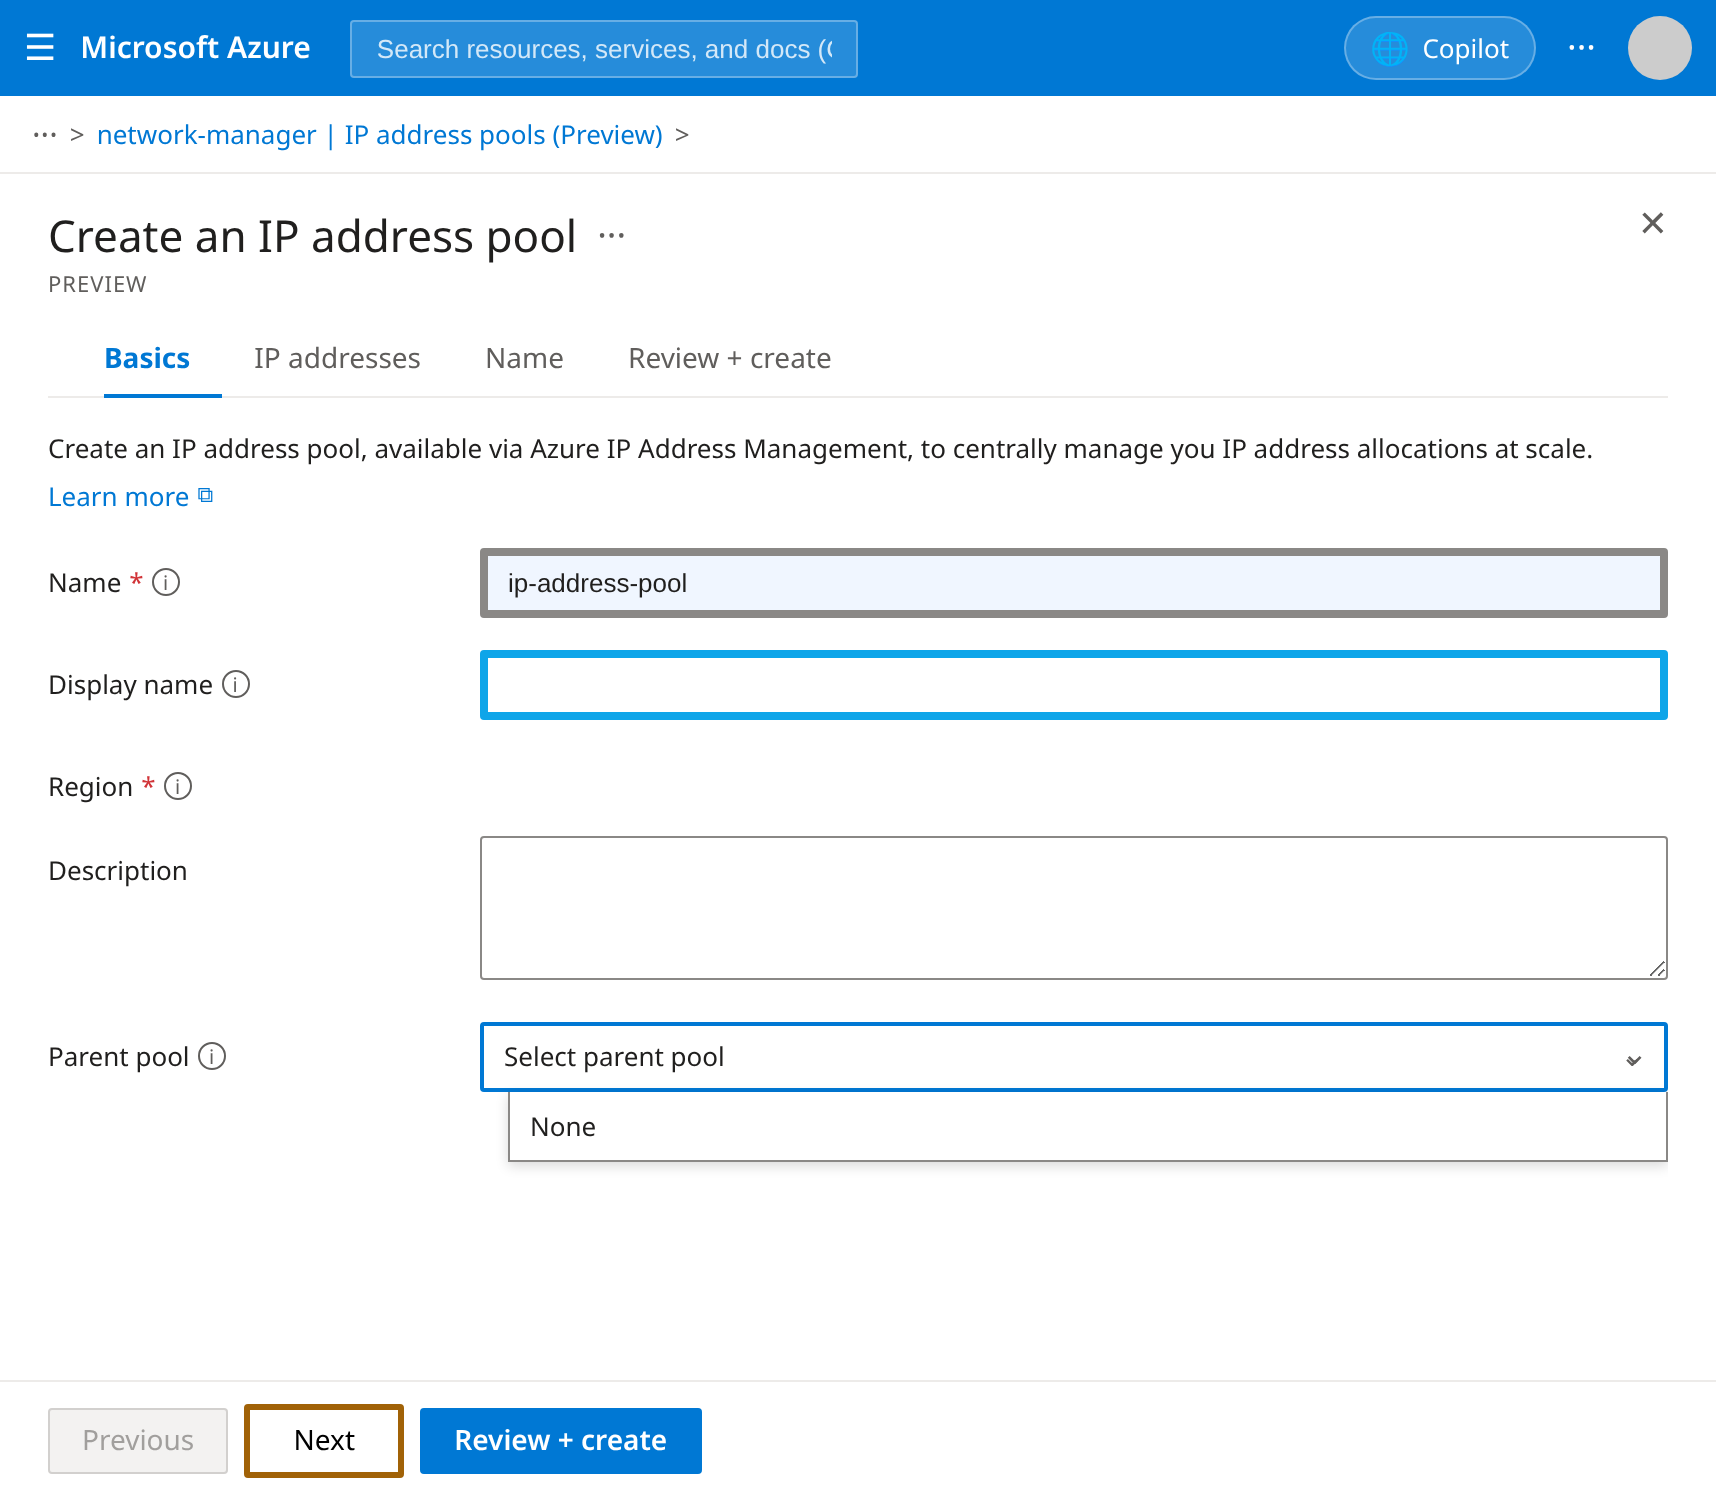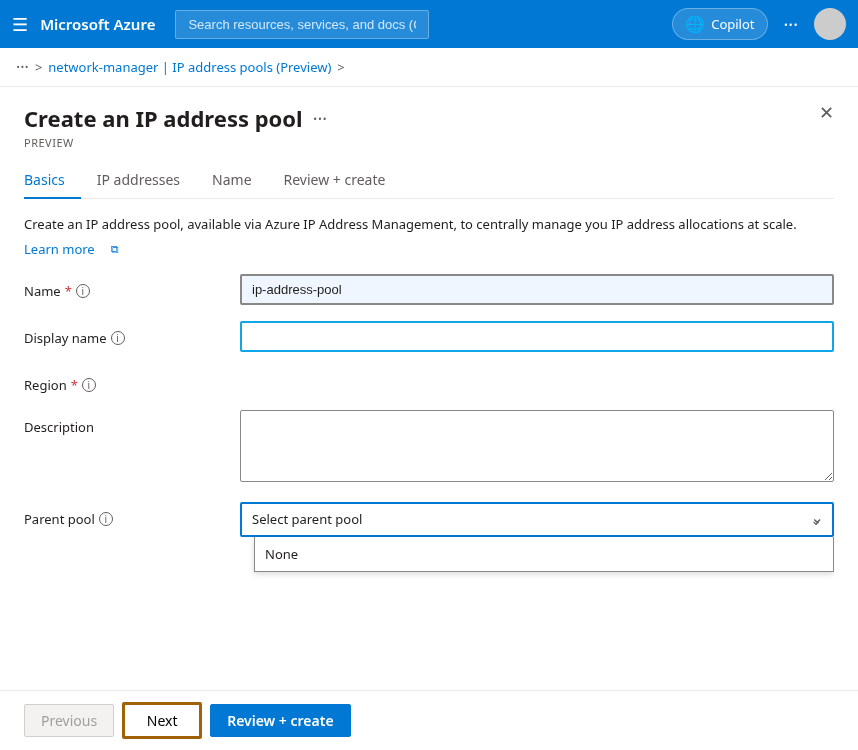--- a/index.html
+++ b/index.html
@@ -78,51 +78,51 @@
     }
 
     
     .page-header {
       display: flex;
       align-items: flex-start;
       justify-content: space-between;
       margin-bottom: 2px;
     }
     .page-title-area { display: flex; align-items: center; gap: 10px; }
-    .page-title { font-size: 22px; font-weight: 700; color: #201f1e; }
+    .page-title { font-size: 22px; font-weight: 400; color: #201f1e; }
     .page-title-more { color: #605e5c; cursor: pointer; font-size: 18px; }
     .page-close { cursor: pointer; color: #605e5c; font-size: 18px; line-height: 1; }
     .page-preview { font-size: 11px; color: #605e5c; text-transform: uppercase; letter-spacing: 0.5px; margin-bottom: 12px; }
 
     
     .tabs {
       display: flex;
       gap: 0;
       border-bottom: 1px solid #edebe9;
       margin-bottom: 16px;
     }
     .tab {
       padding: 8px 16px;
       cursor: pointer;
       color: #605e5c;
       font-size: 14px;
       border-bottom: 2px solid transparent;
       margin-bottom: -1px;
     }
     .tab:first-child { padding-left: 0; }
-    .tab.active { color: #0078d4; border-bottom-color: #0078d4; font-weight: 400; }
+    .tab.active { color: #0078d4; border-bottom-color: #0078d4; font-weight: 700; margin-left: 28px; }
 
     
     .description-text {
       font-size: 13px;
       color: #201f1e;
       line-height: 1.5;
       margin-bottom: 4px;
     }
-    .learn-more { color: #0078d4; cursor: pointer; font-size: 13px; text-decoration: none; display: inline-flex; align-items: center; gap: 16px; }
+    .learn-more { color: #0078d4; cursor: pointer; font-size: 13px; text-decoration: none; display: inline-flex; align-items: center; gap: 4px; }
     .learn-more-icon { font-size: 11px; }
 
     
     .form-area { flex: 1; overflow-y: auto; padding-bottom: 16px; }
     .form-row {
       display: flex;
       align-items: flex-start;
       margin-bottom: 16px;
       gap: 16px;
     }
@@ -147,21 +147,21 @@
       font-size: 10px;
       color: #605e5c;
       cursor: pointer;
     }
     .form-control {
       flex: 1;
     }
     .form-input {
       width: 100%;
       padding: 6px 10px;
-      border: 2px solid #0ea5e9;
+      border: 4px solid #0ea5e9;
       border-radius: 2px;
       font-size: 13px;
       color: #201f1e;
       outline: none;
       background: white;
     }
     .form-input.filled { background: #f0f6ff; border-color: #8a8886; }
     .form-textarea {
       width: 100%;
       height: 72px;

